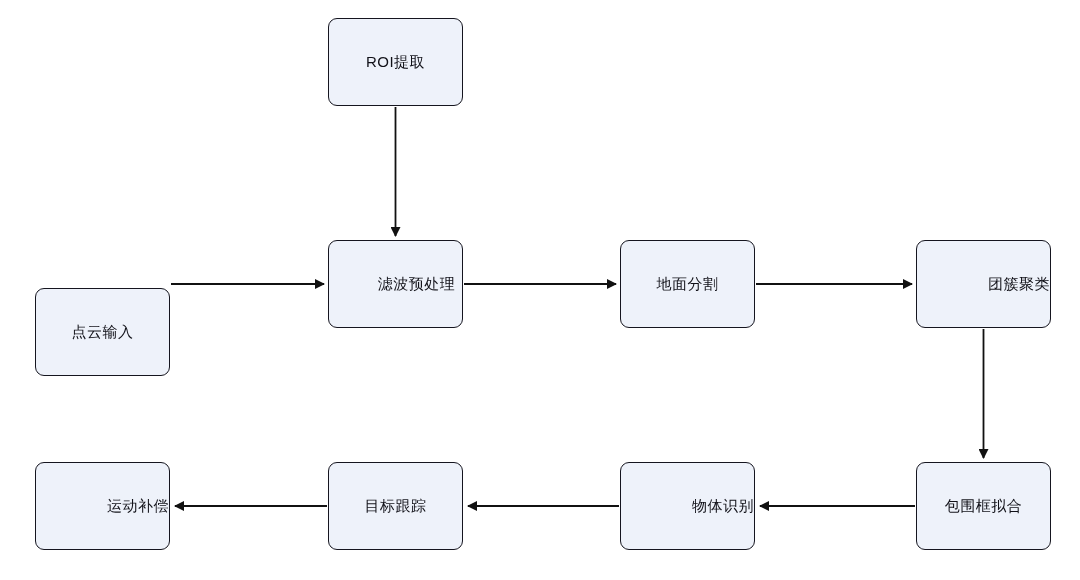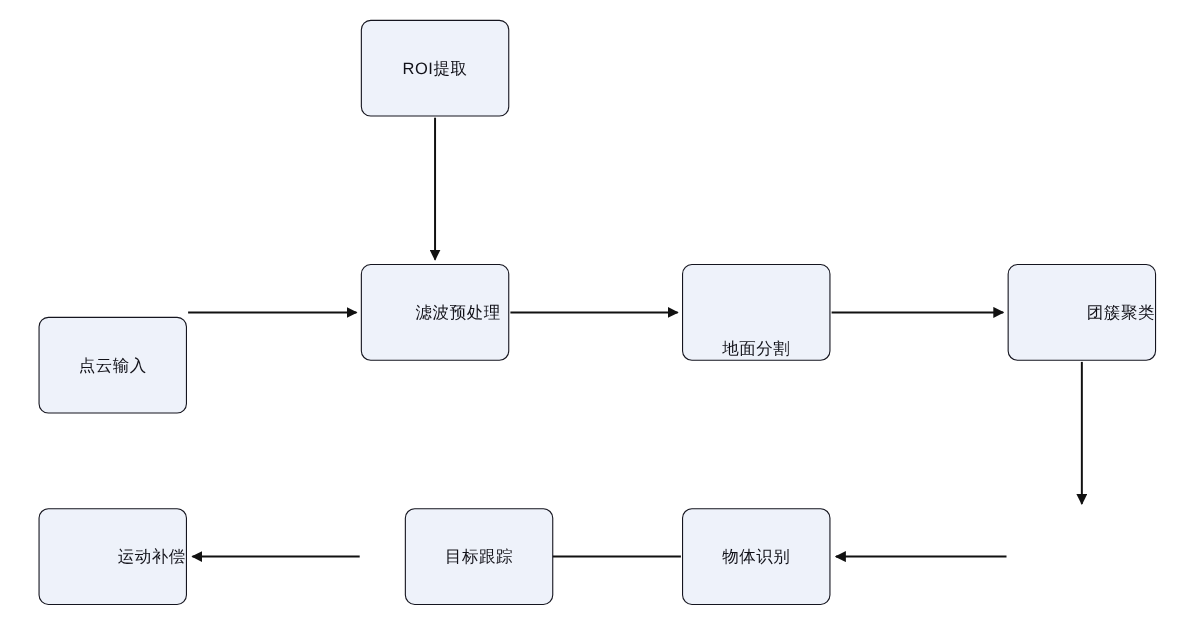--- a/index.html
+++ b/index.html
@@ -38,25 +38,25 @@
   .node .node-label {
     font-size: 15px;
     color: #111118;
     letter-spacing: 0.5px;
     white-space: nowrap;
   }
   
   .pos-roi     { left: 328px; top: 18px;  }
   .pos-input   { left: 35px;  top: 240px; margin-top: 48px; }
   .pos-filter  { left: 328px; top: 240px; padding-left: 42px; }
-  .pos-ground  { left: 620px; top: 240px; align-items: flex-end; }
+  .pos-ground  { left: 620px; top: 240px; }
   .pos-cluster { left: 916px; top: 240px; justify-content: flex-end; }
   .pos-motion  { left: 35px;  top: 462px; justify-content: flex-end; }
-  .pos-track   { left: 328px; top: 462px; margin-left: 40px; }
-  .pos-object  { left: 620px; top: 462px; }
+  .pos-track   { left: 328px; top: 462px; }
+  .pos-object  { left: 620px; top: 462px; justify-content: flex-end; }
   .pos-bbox    { left: 916px; top: 462px; }
 </style>
 </head>
 <body>
 
 <div class="canvas">
 
   <svg class="arrow-layer" width="1080" height="580" viewBox="0 0 1080 580" xmlns="http://www.w3.org/2000/svg">
     <defs>
       <marker id="arrowhead" markerWidth="10" markerHeight="10" refX="9" refY="5" orient="auto" markerUnits="userSpaceOnUse">
@@ -86,20 +86,23 @@
   </div>
 
   <div class="node pos-ground">
     <span class="node-label">地面分割</span>
   </div>
 
   <div class="node pos-cluster">
     <span class="node-label">团簇聚类</span>
   </div>
 
+  <div class="node pos-bbox">
+    <span class="node-label">包围框拟合</span>
+  </div>
 
   <div class="node pos-object">
     <span class="node-label">物体识别</span>
   </div>
 
   <div class="node pos-track">
     <span class="node-label">目标跟踪</span>
   </div>
 
   <div class="node pos-motion">

